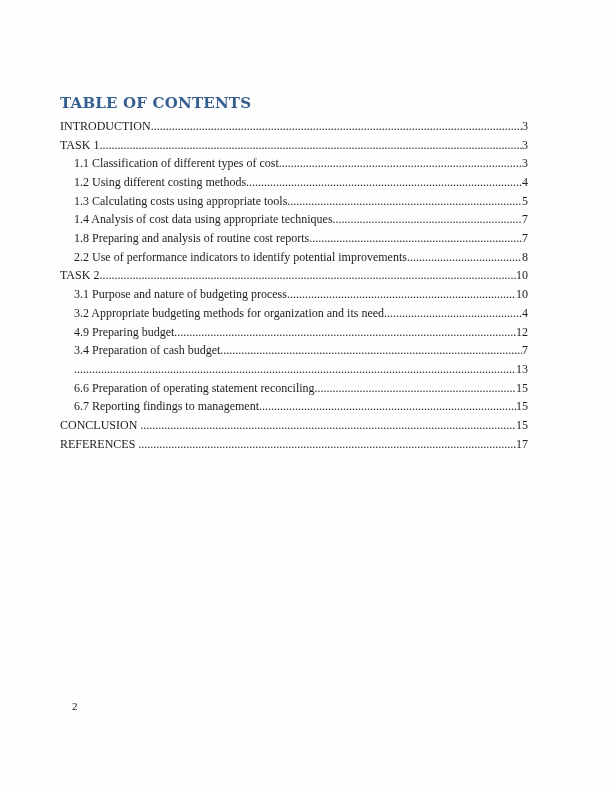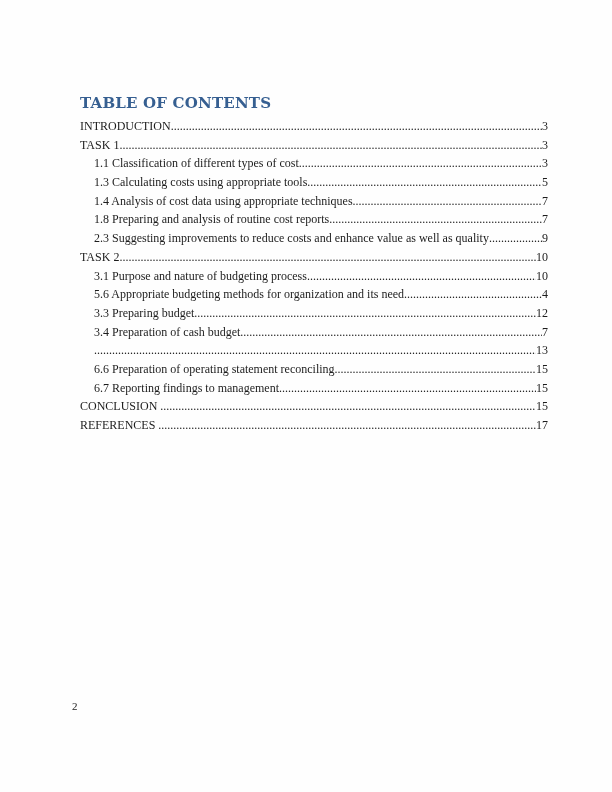--- a/index.html
+++ b/index.html
@@ -11,39 +11,39 @@
     position: relative;
     width: 612px;
     height: 792px;
     background: #fefefe;
     font-family: "Liberation Serif", serif;
     color: #1c1c1c;
     overflow: hidden;
   }
   .content {
     position: absolute;
-    left: 80px;
+    left: 60px;
     top: 95px;
     width: 468px;
   }
   .toc-title {
     font-family: "DejaVu Serif", serif;
     font-weight: bold;
     font-size: 15px;
     line-height: 16px;
     letter-spacing: 0.2px;
     color: #365F91;
     margin: 0 0 6px 0;
   }
   .toc-list {
     width: 100%;
   }
   .toc-entry {
     display: flex;
-    align-items: center;
+    align-items: flex-end;
     height: 18.7px;
     font-size: 12px;
     line-height: 18.7px;
     white-space: nowrap;
   }
   .toc-entry.lvl1 {
     padding-left: 14px;
   }
   .toc-label {
     flex: 0 0 auto;
@@ -89,56 +89,61 @@
           <span class="toc-label">TASK 1</span>
           <span class="toc-dots"></span>
           <span class="toc-page">3</span>
         </div>
         <div class="toc-entry lvl1">
           <span class="toc-label">1.1 Classification of different types of cost</span>
           <span class="toc-dots"></span>
           <span class="toc-page">3</span>
         </div>
         <div class="toc-entry lvl1">
+          <span class="toc-label">1.2 Using different costing methods</span>
+          <span class="toc-dots"></span>
+          <span class="toc-page">4</span>
+        </div>
+        <div class="toc-entry lvl1">
           <span class="toc-label">1.3 Calculating costs using appropriate tools</span>
           <span class="toc-dots"></span>
           <span class="toc-page">5</span>
         </div>
         <div class="toc-entry lvl1">
           <span class="toc-label">1.4 Analysis of cost data using appropriate techniques</span>
           <span class="toc-dots"></span>
           <span class="toc-page">7</span>
         </div>
         <div class="toc-entry lvl1">
           <span class="toc-label">1.8 Preparing and analysis of routine cost reports</span>
           <span class="toc-dots"></span>
           <span class="toc-page">7</span>
         </div>
         <div class="toc-entry lvl1">
-          <span class="toc-label">2.3 Suggesting improvements to reduce costs and enhance value as well as quality</span>
+          <span class="toc-label">2.2 Use of performance indicators to identify potential improvements</span>
           <span class="toc-dots"></span>
-          <span class="toc-page">9</span>
+          <span class="toc-page">8</span>
         </div>
         <div class="toc-entry lvl0">
           <span class="toc-label">TASK 2</span>
           <span class="toc-dots"></span>
           <span class="toc-page">10</span>
         </div>
         <div class="toc-entry lvl1">
           <span class="toc-label">3.1 Purpose and nature of budgeting process</span>
           <span class="toc-dots"></span>
           <span class="toc-page">10</span>
         </div>
         <div class="toc-entry lvl1">
-          <span class="toc-label">5.6 Appropriate budgeting methods for organization and its need</span>
+          <span class="toc-label">3.2 Appropriate budgeting methods for organization and its need</span>
           <span class="toc-dots"></span>
           <span class="toc-page">4</span>
         </div>
         <div class="toc-entry lvl1">
-          <span class="toc-label">3.3 Preparing budget</span>
+          <span class="toc-label">4.9 Preparing budget</span>
           <span class="toc-dots"></span>
           <span class="toc-page">12</span>
         </div>
         <div class="toc-entry lvl1">
           <span class="toc-label">3.4 Preparation of cash budget</span>
           <span class="toc-dots"></span>
           <span class="toc-page">7</span>
         </div>
         <div class="toc-entry lvl1">
           <span class="toc-dots"></span>

